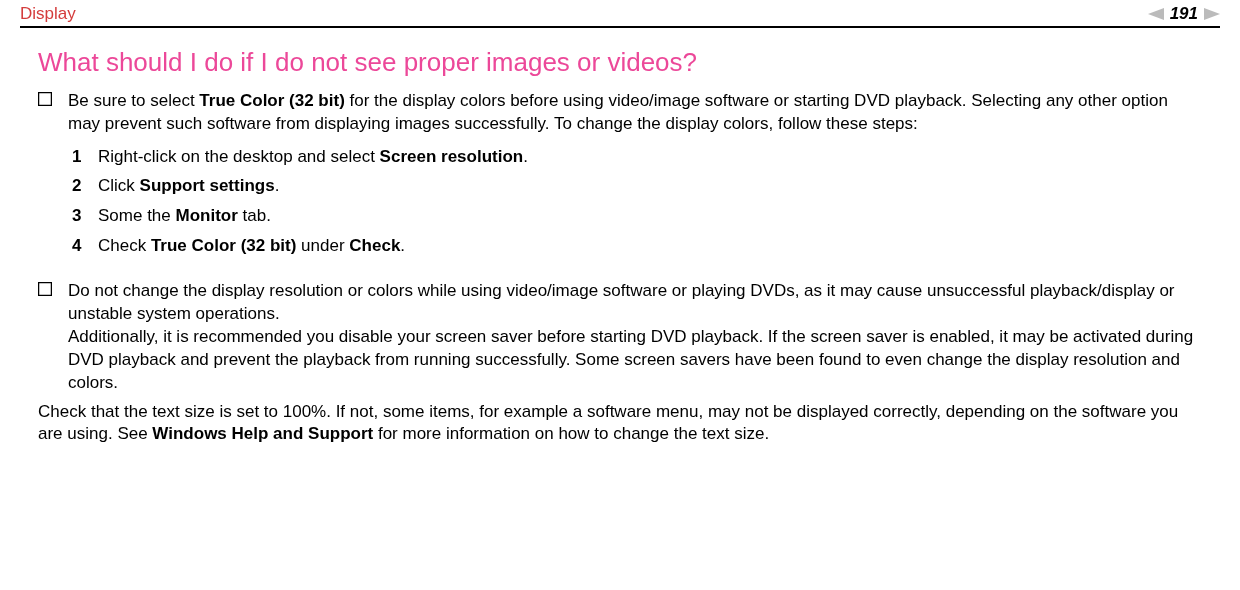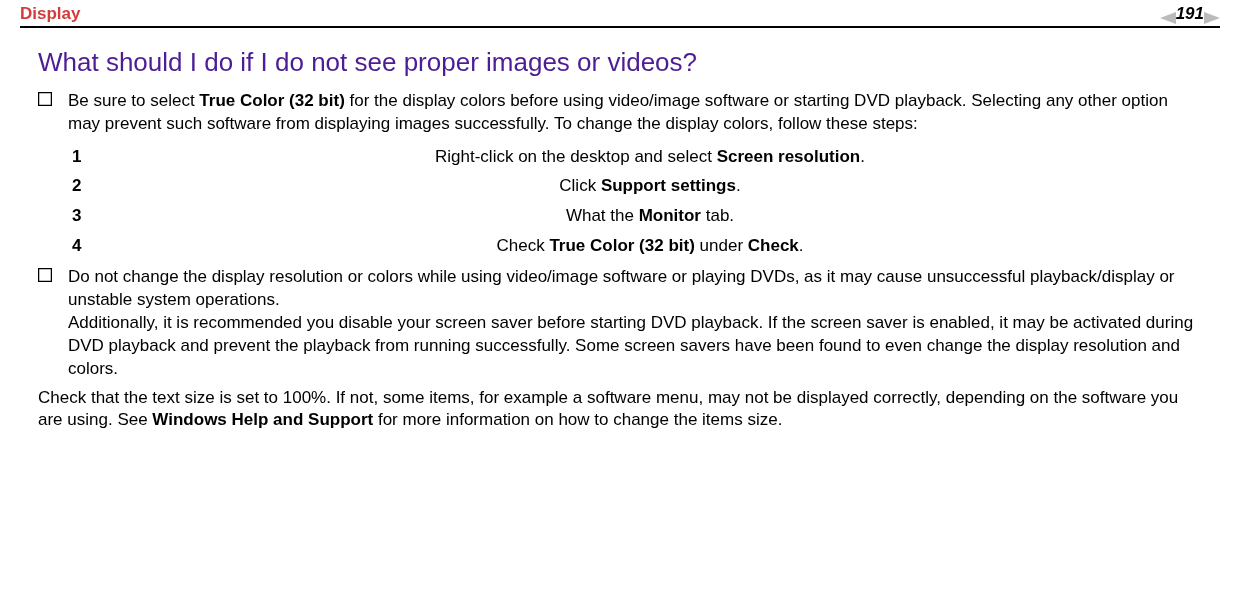--- a/index.html
+++ b/index.html
@@ -15,26 +15,27 @@
     padding: 0 20px 20px 20px;
   }
   .header-bar {
     display: flex;
     justify-content: space-between;
     align-items: center;
     padding: 4px 0 2px 0;
   }
   .header-title {
     color: #d43c3c;
-    font-weight: bold;
+    font-weight: normal;
     font-size: 17px;
   }
   .page-number-area {
     display: flex;
-    align-items: flex-end;
+    align-items: center;
+    gap: 6px;
   }
   .page-number {
     font-style: italic;
     font-weight: bold;
     font-size: 17px;
   }
   .nav-arrow {
     width: 16px;
     height: 12px;
     display: inline-block;
@@ -42,21 +43,21 @@
   .nav-arrow svg { display:block; }
   hr.rule {
     border: none;
     border-top: 2px solid #000;
     margin: 0 0 18px 0;
   }
   .content {
     padding: 0 18px;
   }
   h2.section {
-    color: #4c1d95;
+    color: #ec4899;
     font-weight: normal;
     font-size: 26px;
     margin: 16px 0 10px 0;
     line-height: 1.3;
   }
   .bullet-block {
     display: flex;
     margin: 4px 0 6px 0;
   }
   .bullet-marker {
@@ -64,25 +65,24 @@
     flex: 0 0 30px;
     padding-top: 2px;
   }
   .bullet-marker svg { display:block; }
   .bullet-text {
     flex: 1;
     line-height: 1.35;
   }
   .bullet-text b { font-weight: bold; }
   ol.steps {
-    margin: 4px 0 5px 34px;
+    margin: 4px 0 19px 34px;
     padding: 0;
     list-style: none;
     counter-reset: step;
-    text-align: center;
   }
   ol.steps li {
     counter-increment: step;
     position: relative;
     padding: 3px 0 3px 26px;
     line-height: 1.4;
   }
   ol.steps li::before {
     content: counter(step);
     position: absolute;
@@ -129,35 +129,35 @@
           </svg>
       </div>
       <div class="bullet-text">
         <span>Be sure to select </span><b>True Color (32 bit)</b><span> for the display colors before using video/image software or starting DVD playback. Selecting any other option may prevent such software from displaying images successfully. To change the display colors, follow these steps:</span>
       </div>
     </div>
 
     <ol class="steps">
       <li><span>Right-click on the desktop and select </span><b>Screen resolution</b><span>.</span></li>
       <li><span>Click </span><b>Support settings</b><span>.</span></li>
-      <li><span>What the </span><b>Monitor</b><span> tab.</span></li>
+      <li><span>Some the </span><b>Monitor</b><span> tab.</span></li>
       <li><span>Check </span><b>True Color (32 bit)</b><span> under </span><b>Check</b><span>.</span></li>
     </ol>
 
     <div class="bullet-block">
       <div class="bullet-marker">
         <svg width="14" height="14" viewBox="0 0 14 14">
             <rect x="0.5" y="0.5" width="13" height="13" fill="none" stroke="#000" stroke-width="1.5"></rect>
           </svg>
       </div>
       <div class="bullet-text">
         <span>Do not change the display resolution or colors while using video/image software or playing DVDs, as it may cause unsuccessful playback/display or unstable system operations.</span><br>
         <span>Additionally, it is recommended you disable your screen saver before starting DVD playback. If the screen saver is enabled, it may be activated during DVD playback and prevent the playback from running successfully. Some screen savers have been found to even change the display resolution and colors.</span>
       </div>
     </div>
 
 
     <p class="body-text">
-      <span>Check that the text size is set to 100%. If not, some items, for example a software menu, may not be displayed correctly, depending on the software you are using. See </span><b>Windows Help and Support</b><span> for more information on how to change the items size.</span>
+      <span>Check that the text size is set to 100%. If not, some items, for example a software menu, may not be displayed correctly, depending on the software you are using. See </span><b>Windows Help and Support</b><span> for more information on how to change the text size.</span>
     </p>
 
   </div>
 </div>
 
 </body></html>

